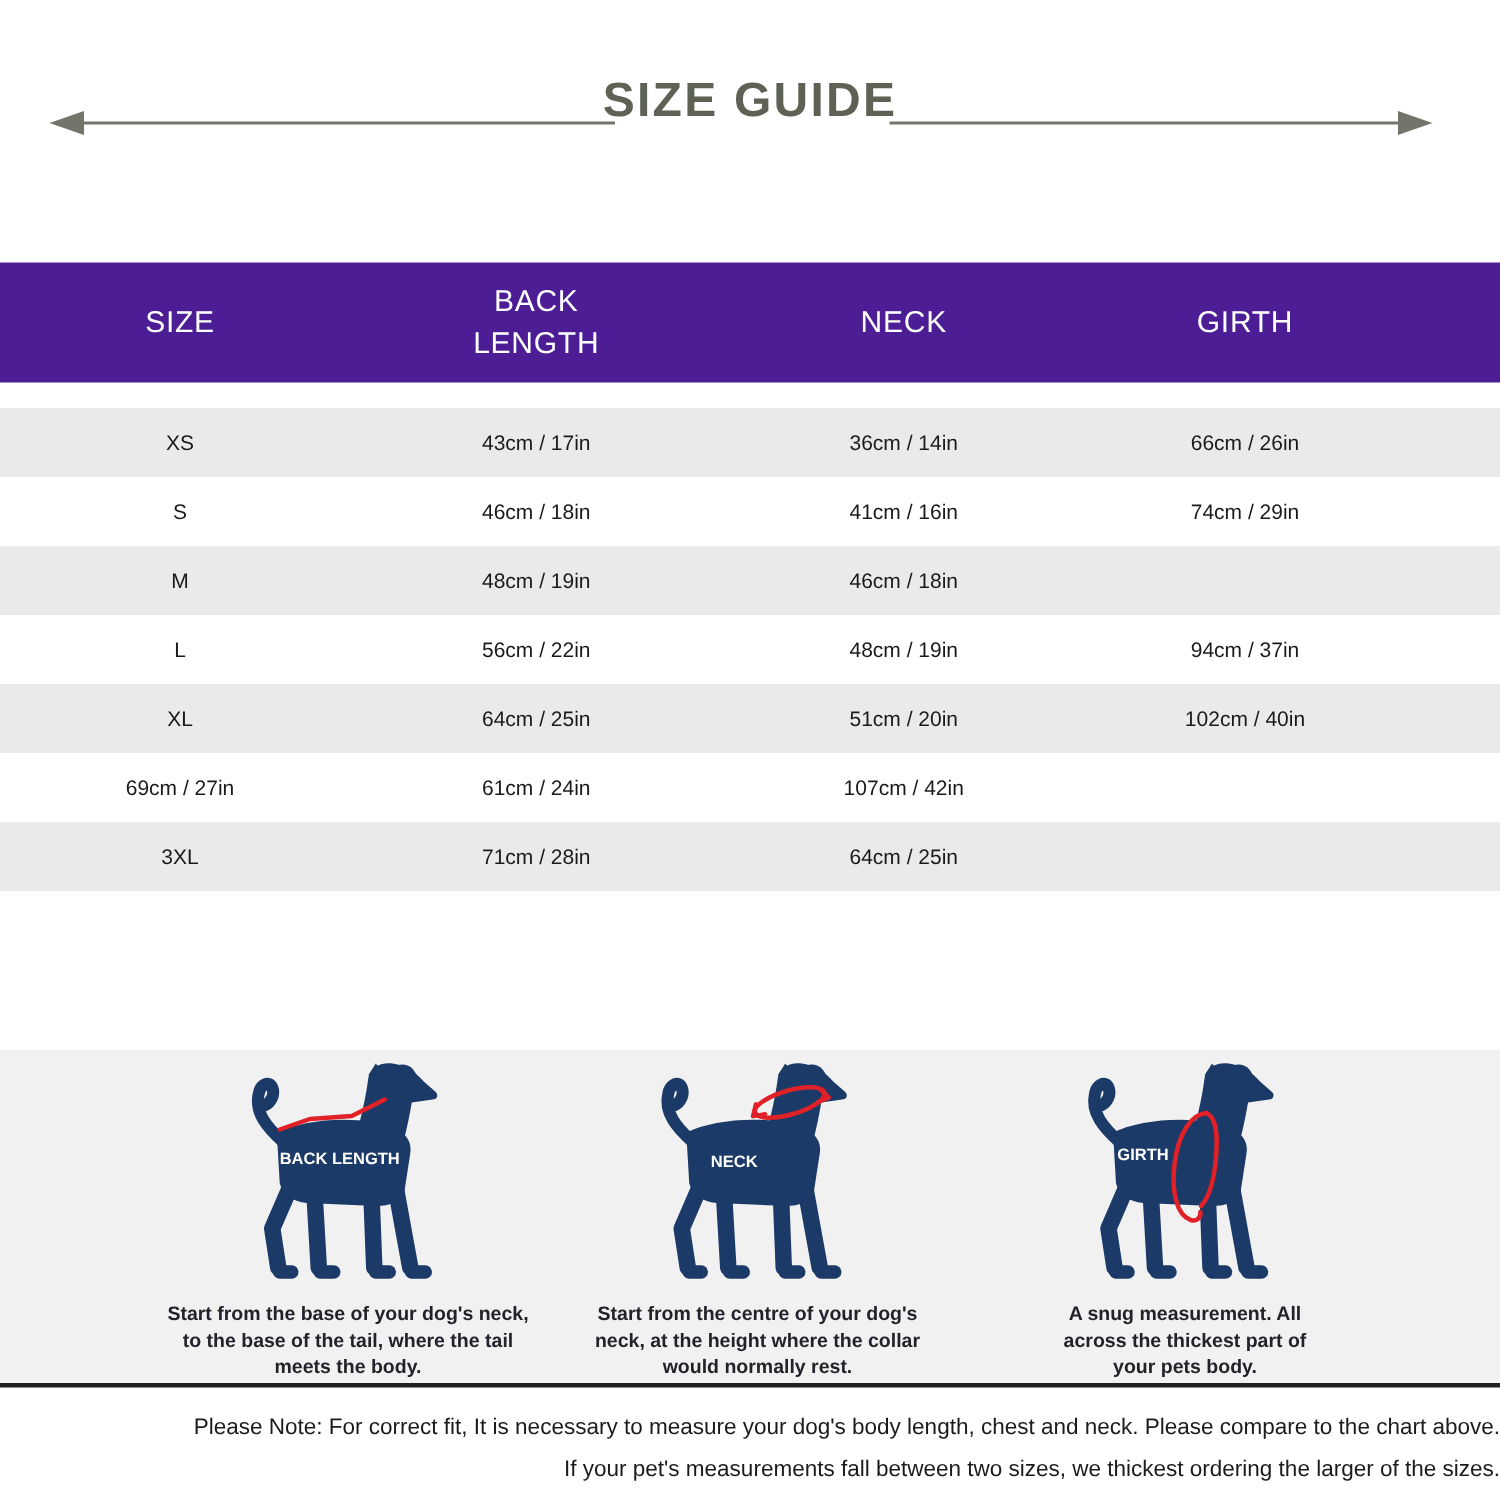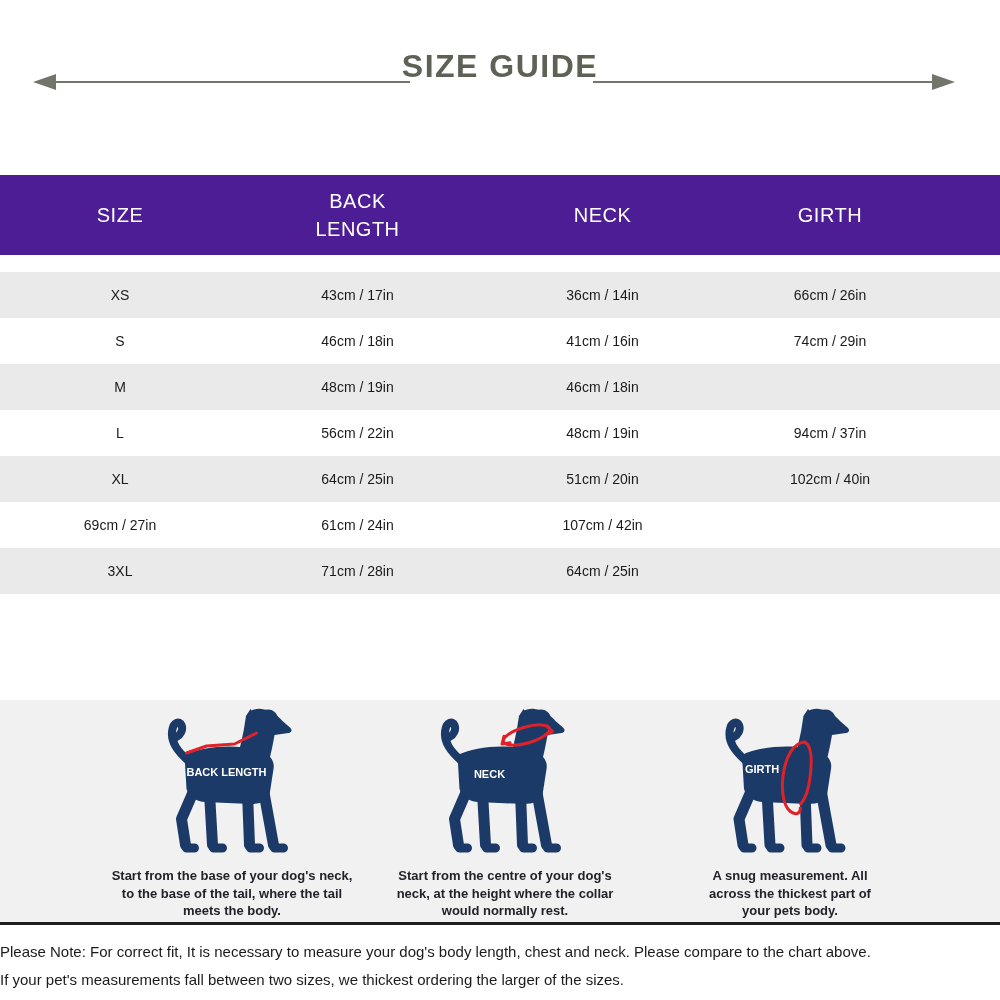--- a/index.html
+++ b/index.html
@@ -34,21 +34,21 @@
   .guide{position:absolute;top:5px;transform:translateX(-50%);text-align:center;}
   .guide-1{left:232px;} .guide-2{left:505px;} .guide-3{left:790px;}
   .dog{display:block;margin:0 auto;}
   .dog text{font-family:"Liberation Sans", sans-serif;font-weight:700;font-size:11px;fill:#ffffff;}
   .guide-desc{font-size:13px;font-weight:700;color:#22222a;line-height:17.5px;margin:2px auto 0;}
   .guide-1 .guide-desc{width:245px;}
   .guide-2 .guide-desc{width:235px;}
   .guide-3 .guide-desc{width:170px;}
   
   .divider{height:0;border-top:3px solid #1f1f1f;}
-  .note{padding-top:13px;text-align:left;font-size:15px;color:#1b1b1b;line-height:28px;}
+  .note{padding-top:13px;text-align:right;font-size:15px;color:#1b1b1b;line-height:28px;}
 </style>
 </head>
 <body>
 
 <div class="page">
 
   <svg width="0" height="0" style="position:absolute" aria-hidden="true">
     <defs>
       <g id="dog-shape" fill="#1c3a67" stroke="none">
         <path d="M56,56 C46,47 37,37 40,24 C41,18 47,15 49,20 C51,25 48,30 44,32" fill="none" stroke="#1c3a67" stroke-width="8" stroke-linecap="round"></path>

